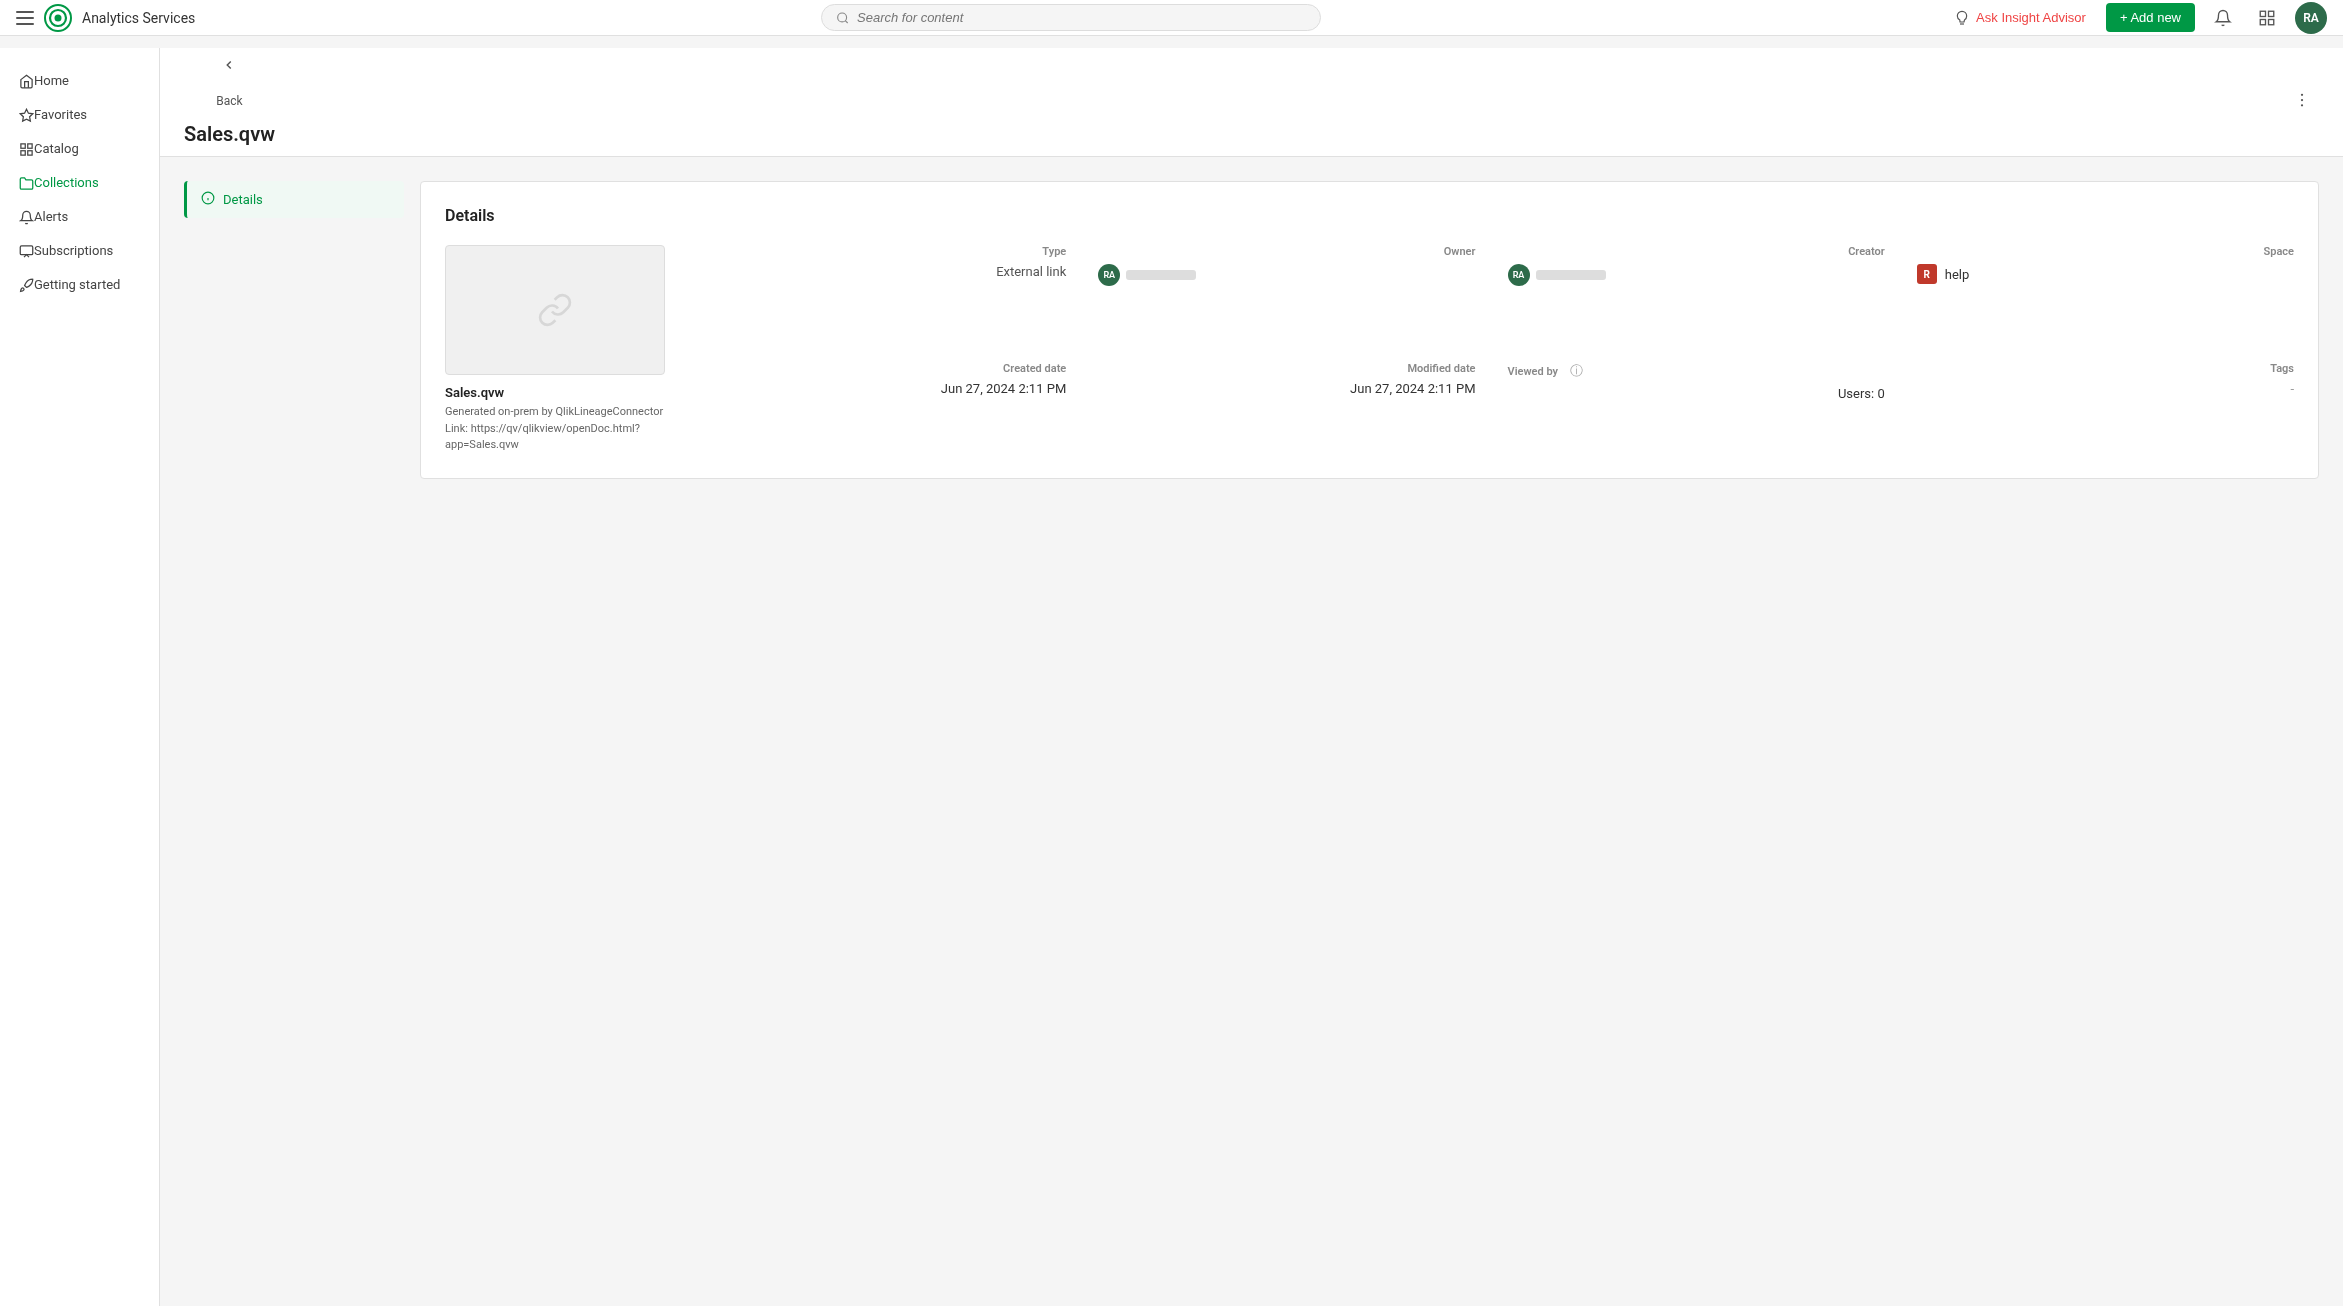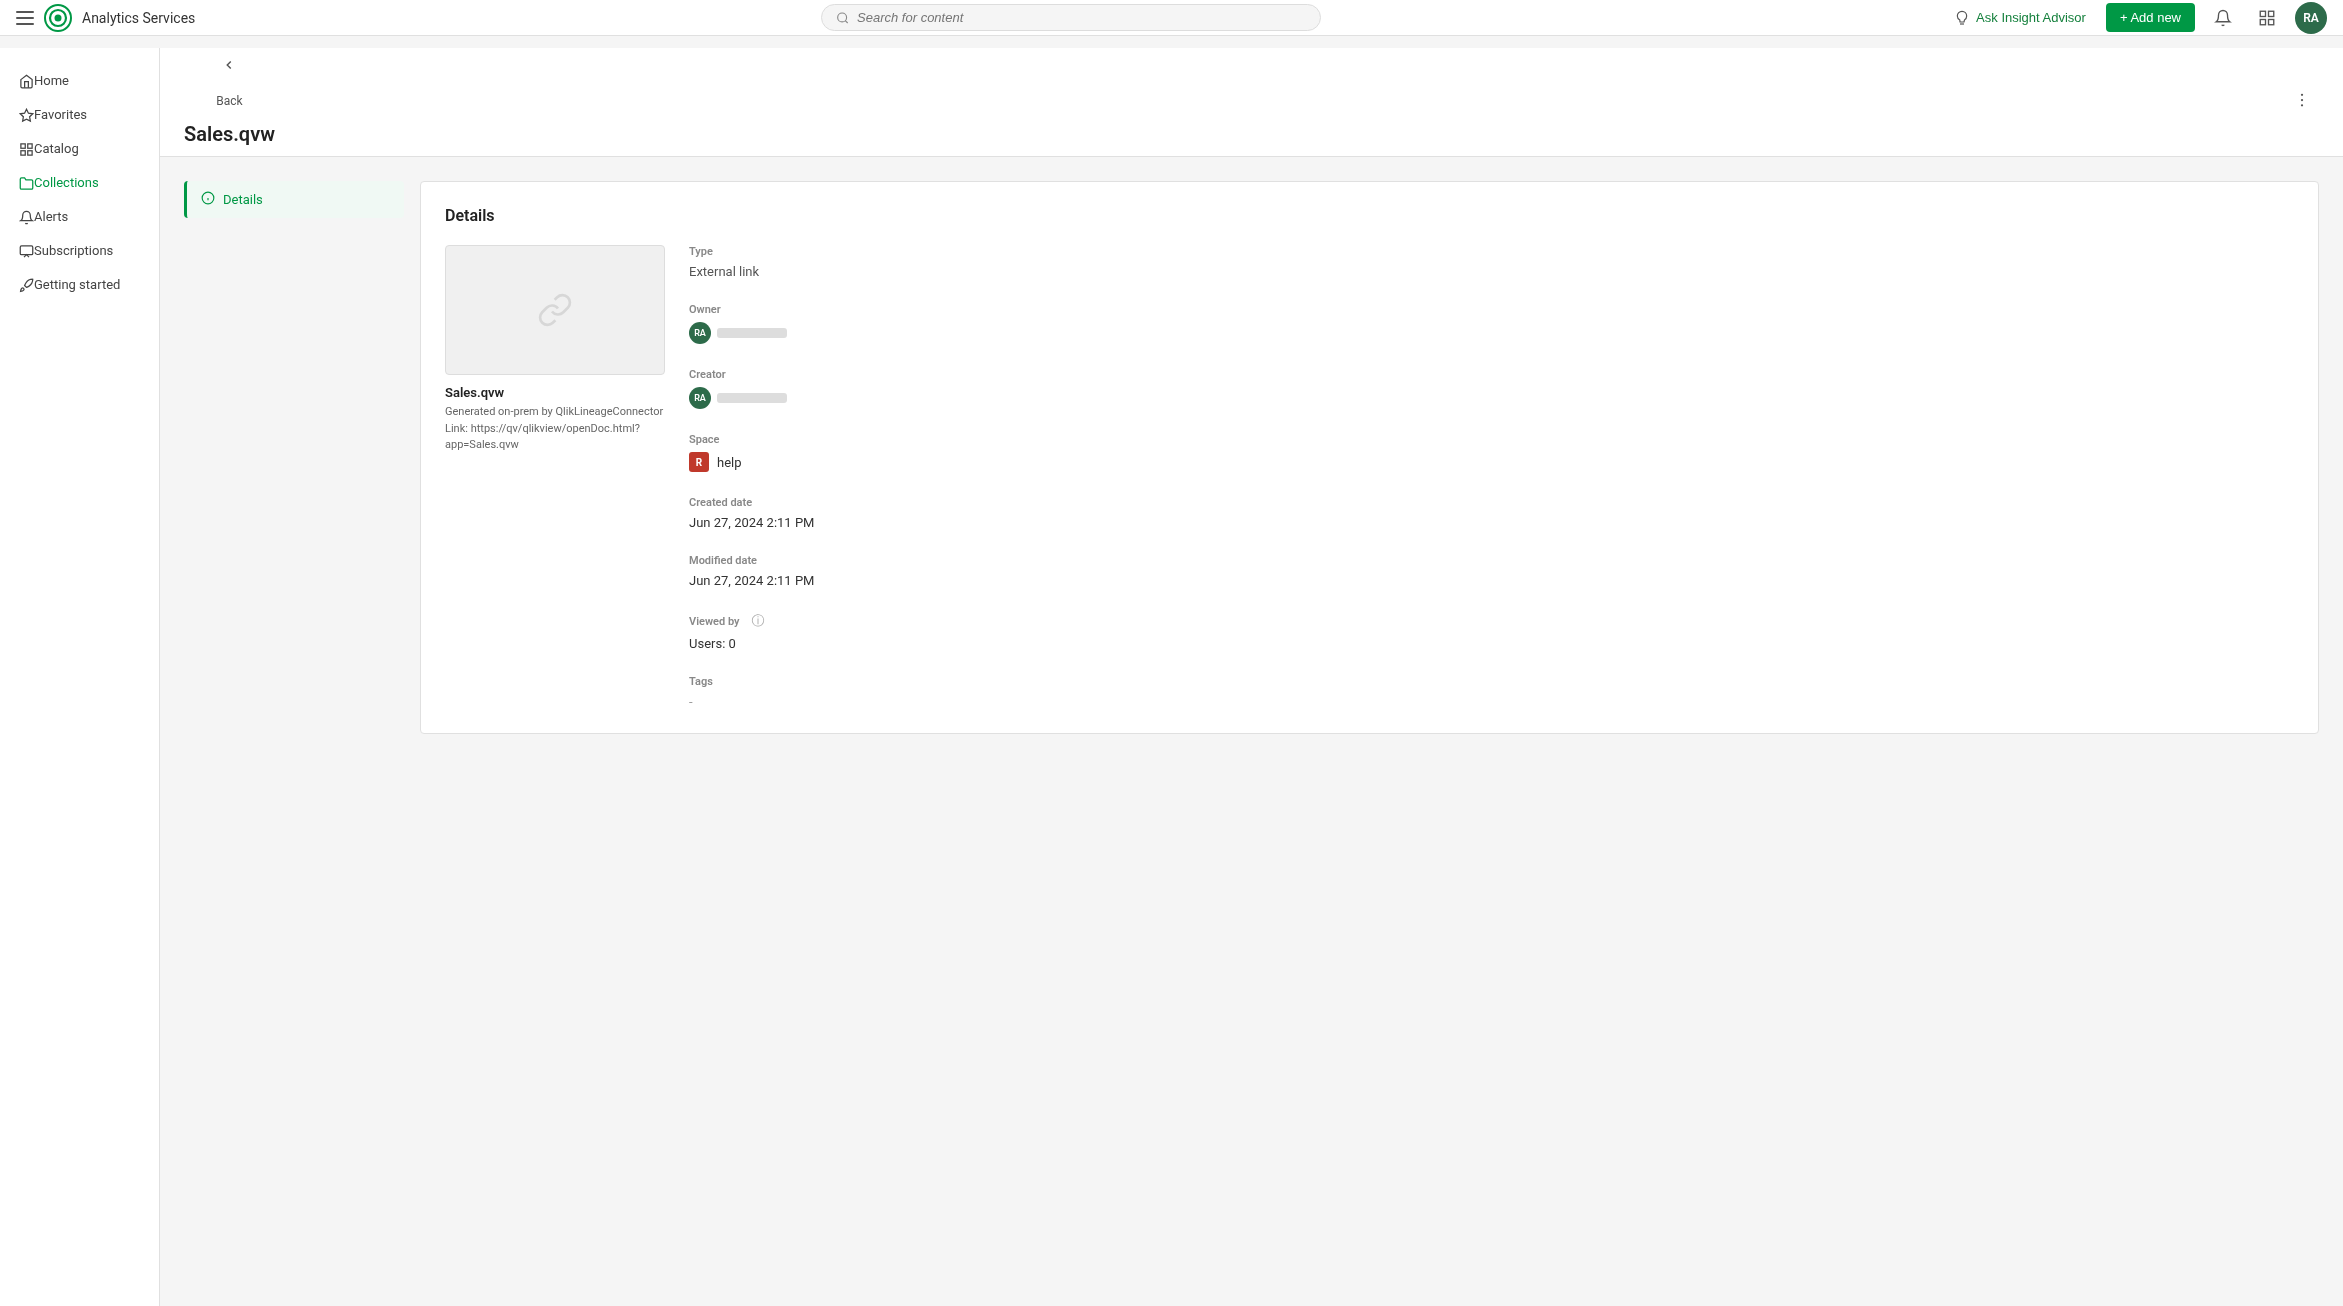--- a/index.html
+++ b/index.html
@@ -28,21 +28,21 @@
       border-radius: 20px; padding: 5px 14px; gap: 8px; width: 500px;
     }
     .search-bar input {
       border: none; background: transparent; outline: none; font-size: 13px; color: #666; width: 100%; font-style: italic;
     }
 
     .topbar-right { display: flex; align-items: center; gap: 12px; }
     .insight-btn {
       display: flex; align-items: center; gap: 6px;
       background: transparent; border: none; cursor: pointer;
-      font-size: 13px; color: #15803d; padding: 4px 8px;
+      font-size: 13px; color: #ef4444; padding: 4px 8px;
     }
     .add-new-btn {
       display: flex; align-items: flex-start; gap: 6px;
       background: #009845; color: #fff; border: none; border-radius: 4px;
       padding: 7px 14px; cursor: pointer; font-size: 13px; font-weight: 500;
     }
     .notif-icon, .apps-icon {
       width: 32px; height: 32px; display: flex; align-items: center; justify-content: center;
       cursor: pointer; border-radius: 50%; color: #555;
     }
@@ -116,21 +116,21 @@
       border-radius: 4px; display: flex; align-items: center; justify-content: center;
       margin-bottom: 10px;
     }
     .link-icon {
       width: 36px; height: 36px; opacity: 0.35;
     }
     .preview-name { font-size: 13px; font-weight: 600; color: #222; margin-bottom: 4px; }
     .preview-desc { font-size: 11px; color: #666; line-height: 1.5; }
 
     
-    .metadata { flex: 1; display: grid; grid-template-columns: 1fr; gap: 24px 32px; }
+    .metadata { flex: 1; display: grid; grid-template-columns: 1fr 1fr 1fr 1fr; gap: 24px 32px; text-align: right; }
     .meta-group { display: flex; flex-direction: column; gap: 6px; }
     .meta-label { font-size: 11px; font-weight: 600; color: #888; text-transform: none; }
     .meta-value { font-size: 13px; color: #333; }
     .meta-value.link-type { color: #555; }
 
     .space-badge {
       display: inline-flex; align-items: center; justify-content: center;
       width: 20px; height: 20px; background: #c0392b; color: #fff;
       border-radius: 3px; font-size: 10px; font-weight: 700; margin-right: 4px;
     }

